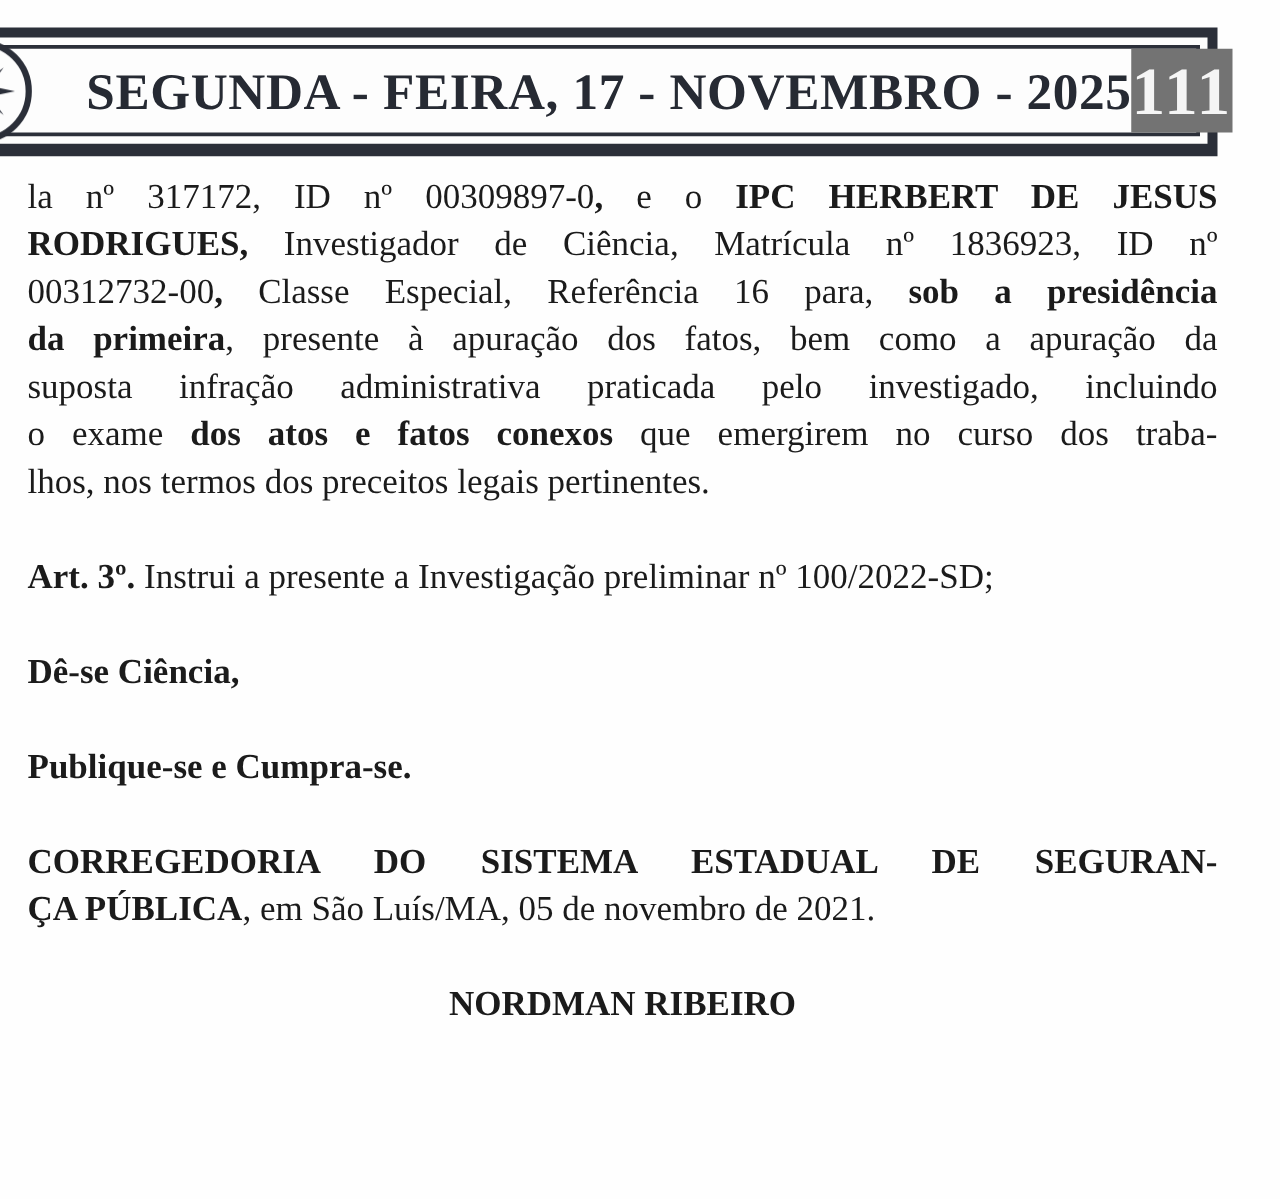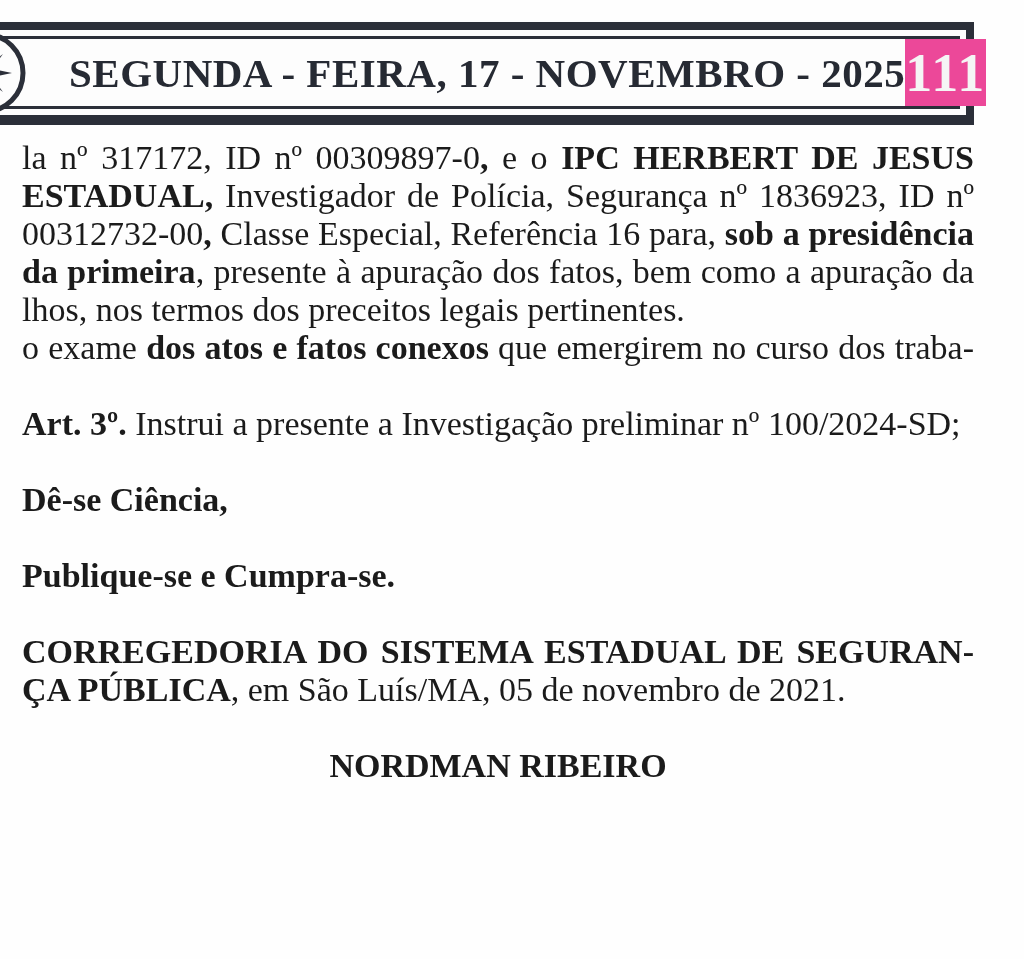--- a/index.html
+++ b/index.html
@@ -50,21 +50,21 @@
     justify-content: center;
     padding-left: 78px;
     font-weight: bold;
     font-size: 41px;
     letter-spacing: 0.5px;
     color: #262a33;
     white-space: nowrap;
   }
   .hdr-numbox {
     width: 112px;
-    background: #ec4899;
+    background: #737373;
     display: flex;
     align-items: center;
     justify-content: center;
   }
   .hdr-num {
     color: #f5f5f5;
     font-weight: bold;
     font-size: 54px;
     line-height: 1;
     letter-spacing: 2px;
@@ -78,21 +78,21 @@
   
   .doc {
     position: absolute;
     top: 139px; left: 22px;
     width: 952px;
     color: #1b1b1b;
   }
   .block { margin-bottom: 38px; }
   .block:last-child { margin-bottom: 16px; }
   .line {
-    font-size: 34px;
+    font-size: 28px;
     line-height: 38px;
   }
   .line.justify { text-align: justify; text-align-last: justify; }
   .line.left { text-align: left; }
   .line.center { text-align: center; }
   .line span.b { font-weight: bold; }
 </style>
 </head>
 <body>
 
@@ -121,28 +121,29 @@
           <path d="M63 25 L50 43 L42 46 L45 38 Z" opacity="0.85"></path>
           <path d="M25 63 L38 45 L46 42 L43 50 Z" opacity="0.85"></path>
           <circle cx="44" cy="44" r="6"></circle>
         </g>
       </svg>
     </div>
 
     <div class="doc">
         <div class="block">
           <div class="line justify"><span>la nº 317172, ID nº 00309897-0</span><span class="b">,</span><span> e o </span><span class="b">IPC HERBERT DE JESUS</span></div>
-          <div class="line justify"><span class="b">ESTADUAL,</span><span> Investigador de Polícia, Segurança nº 1836923, ID nº</span></div>
+          <div class="line justify"><span class="b">RODRIGUES,</span><span> Investigador de Ciência, Matrícula nº 1836923, ID nº</span></div>
           <div class="line justify"><span>00312732-00</span><span class="b">,</span><span> Classe Especial, Referência 16 para, </span><span class="b">sob a presidência</span></div>
           <div class="line justify"><span class="b">da primeira</span><span>, presente à apuração dos fatos, bem como a apuração da</span></div>
+          <div class="line justify"><span>suposta infração administrativa praticada pelo investigado, incluindo</span></div>
+          <div class="line justify"><span>o exame </span><span class="b">dos atos e fatos conexos</span><span> que emergirem no curso dos traba-</span></div>
           <div class="line left"><span>lhos, nos termos dos preceitos legais pertinentes.</span></div>
-          <div class="line justify"><span>o exame </span><span class="b">dos atos e fatos conexos</span><span> que emergirem no curso dos traba-</span></div>
         </div>
         <div class="block">
-          <div class="line left"><span class="b">Art. 3º.</span><span> Instrui a presente a Investigação preliminar nº 100/2024-SD;</span></div>
+          <div class="line left"><span class="b">Art. 3º.</span><span> Instrui a presente a Investigação preliminar nº 100/2022-SD;</span></div>
         </div>
         <div class="block">
           <div class="line left"><span class="b">Dê-se Ciência,</span></div>
         </div>
         <div class="block">
           <div class="line left"><span class="b">Publique-se e Cumpra-se.</span></div>
         </div>
         <div class="block">
           <div class="line justify"><span class="b">CORREGEDORIA DO SISTEMA ESTADUAL DE SEGURAN-</span></div>
           <div class="line left"><span class="b">ÇA PÚBLICA</span><span>, em São Luís/MA, 05 de novembro de 2021.</span></div>

